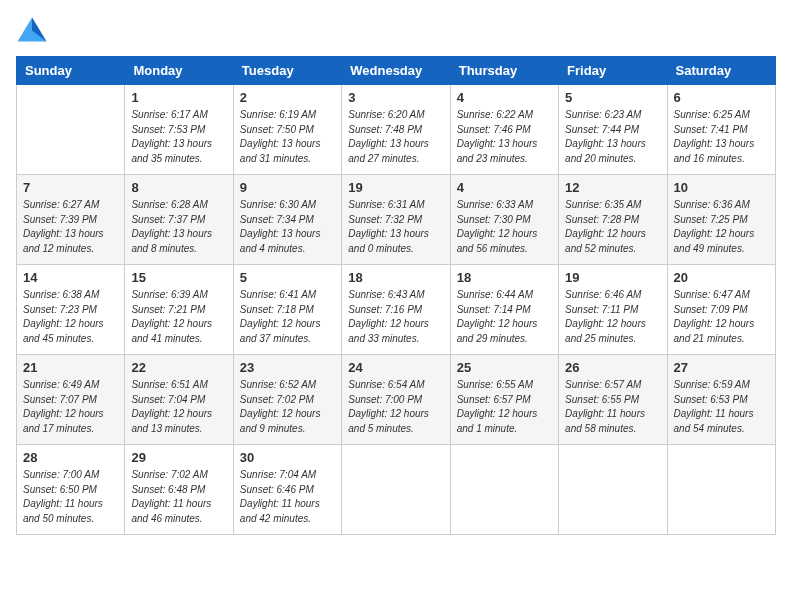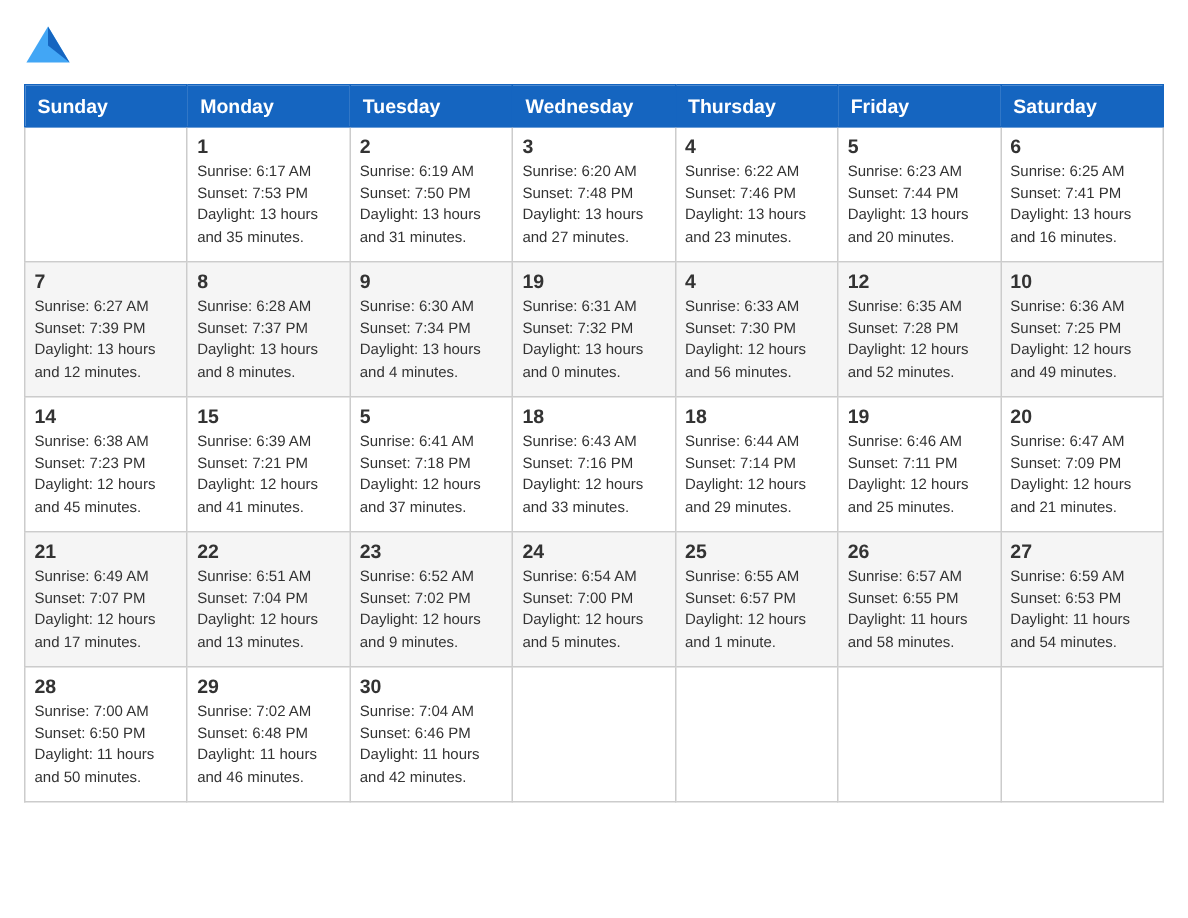--- a/index.html
+++ b/index.html
@@ -74,20 +74,21 @@
     .day-number {
       font-size: 13px;
       font-weight: bold;
       margin-bottom: 3px;
       display: block;
     }
     .day-info {
       font-size: 10px;
       line-height: 1.45;
       color: #333;
+      font-style: italic;
     }
     .empty-cell {
       background: #f9f9f9;
     }
     tr:nth-child(odd) td {
       background-color: #ffffff;
     }
     tr:nth-child(even) td {
       background-color: #f5f5f5;
     }

